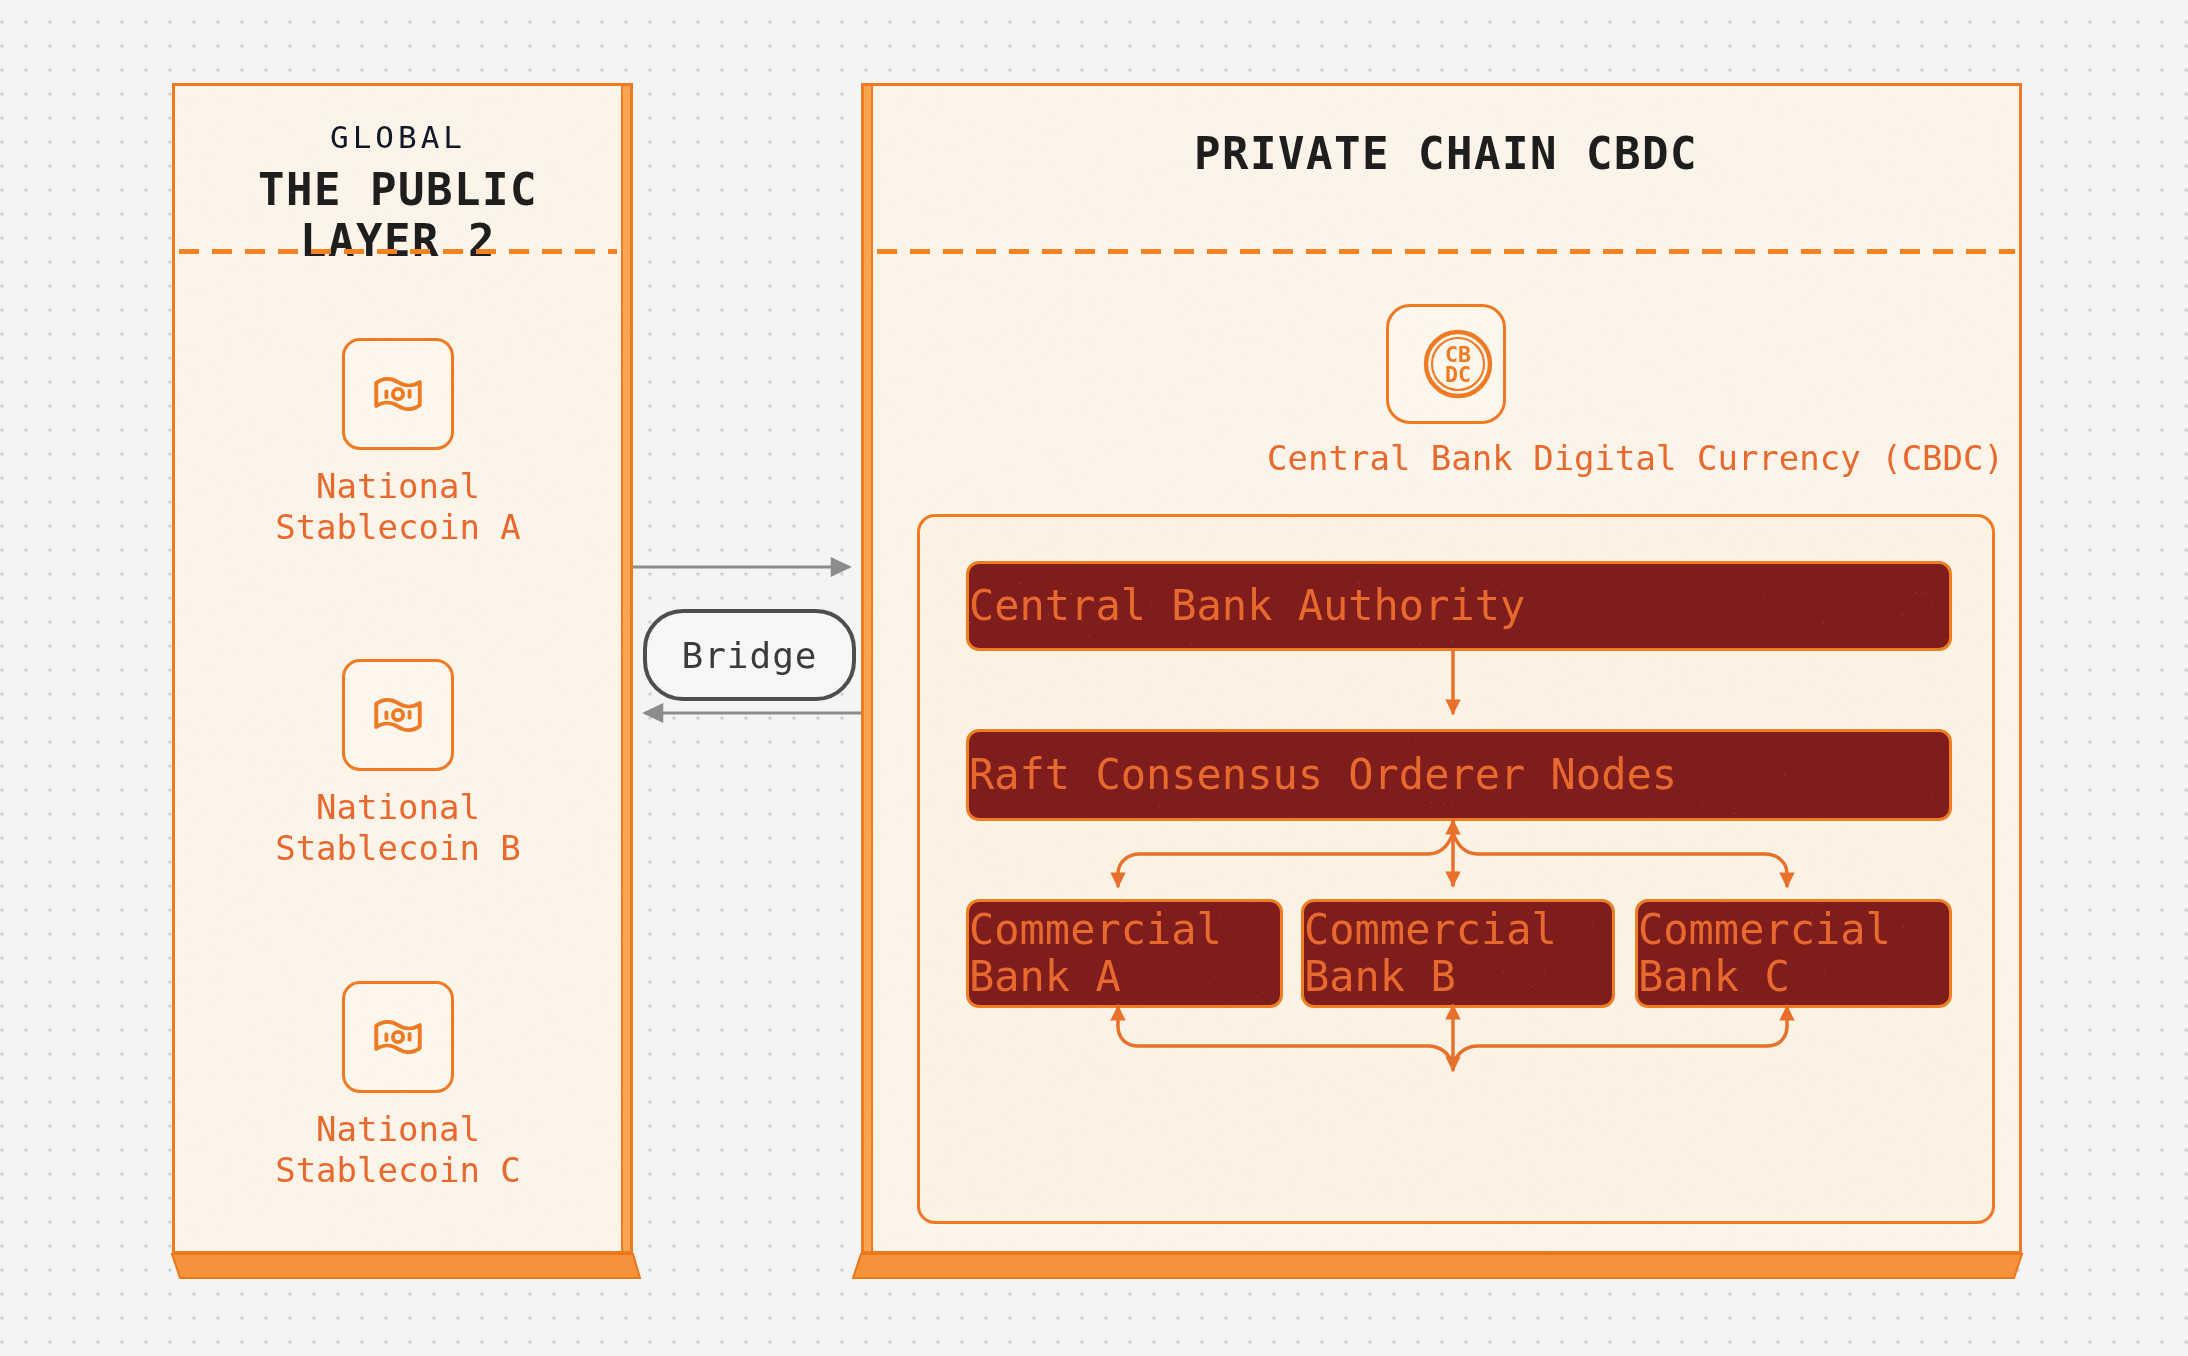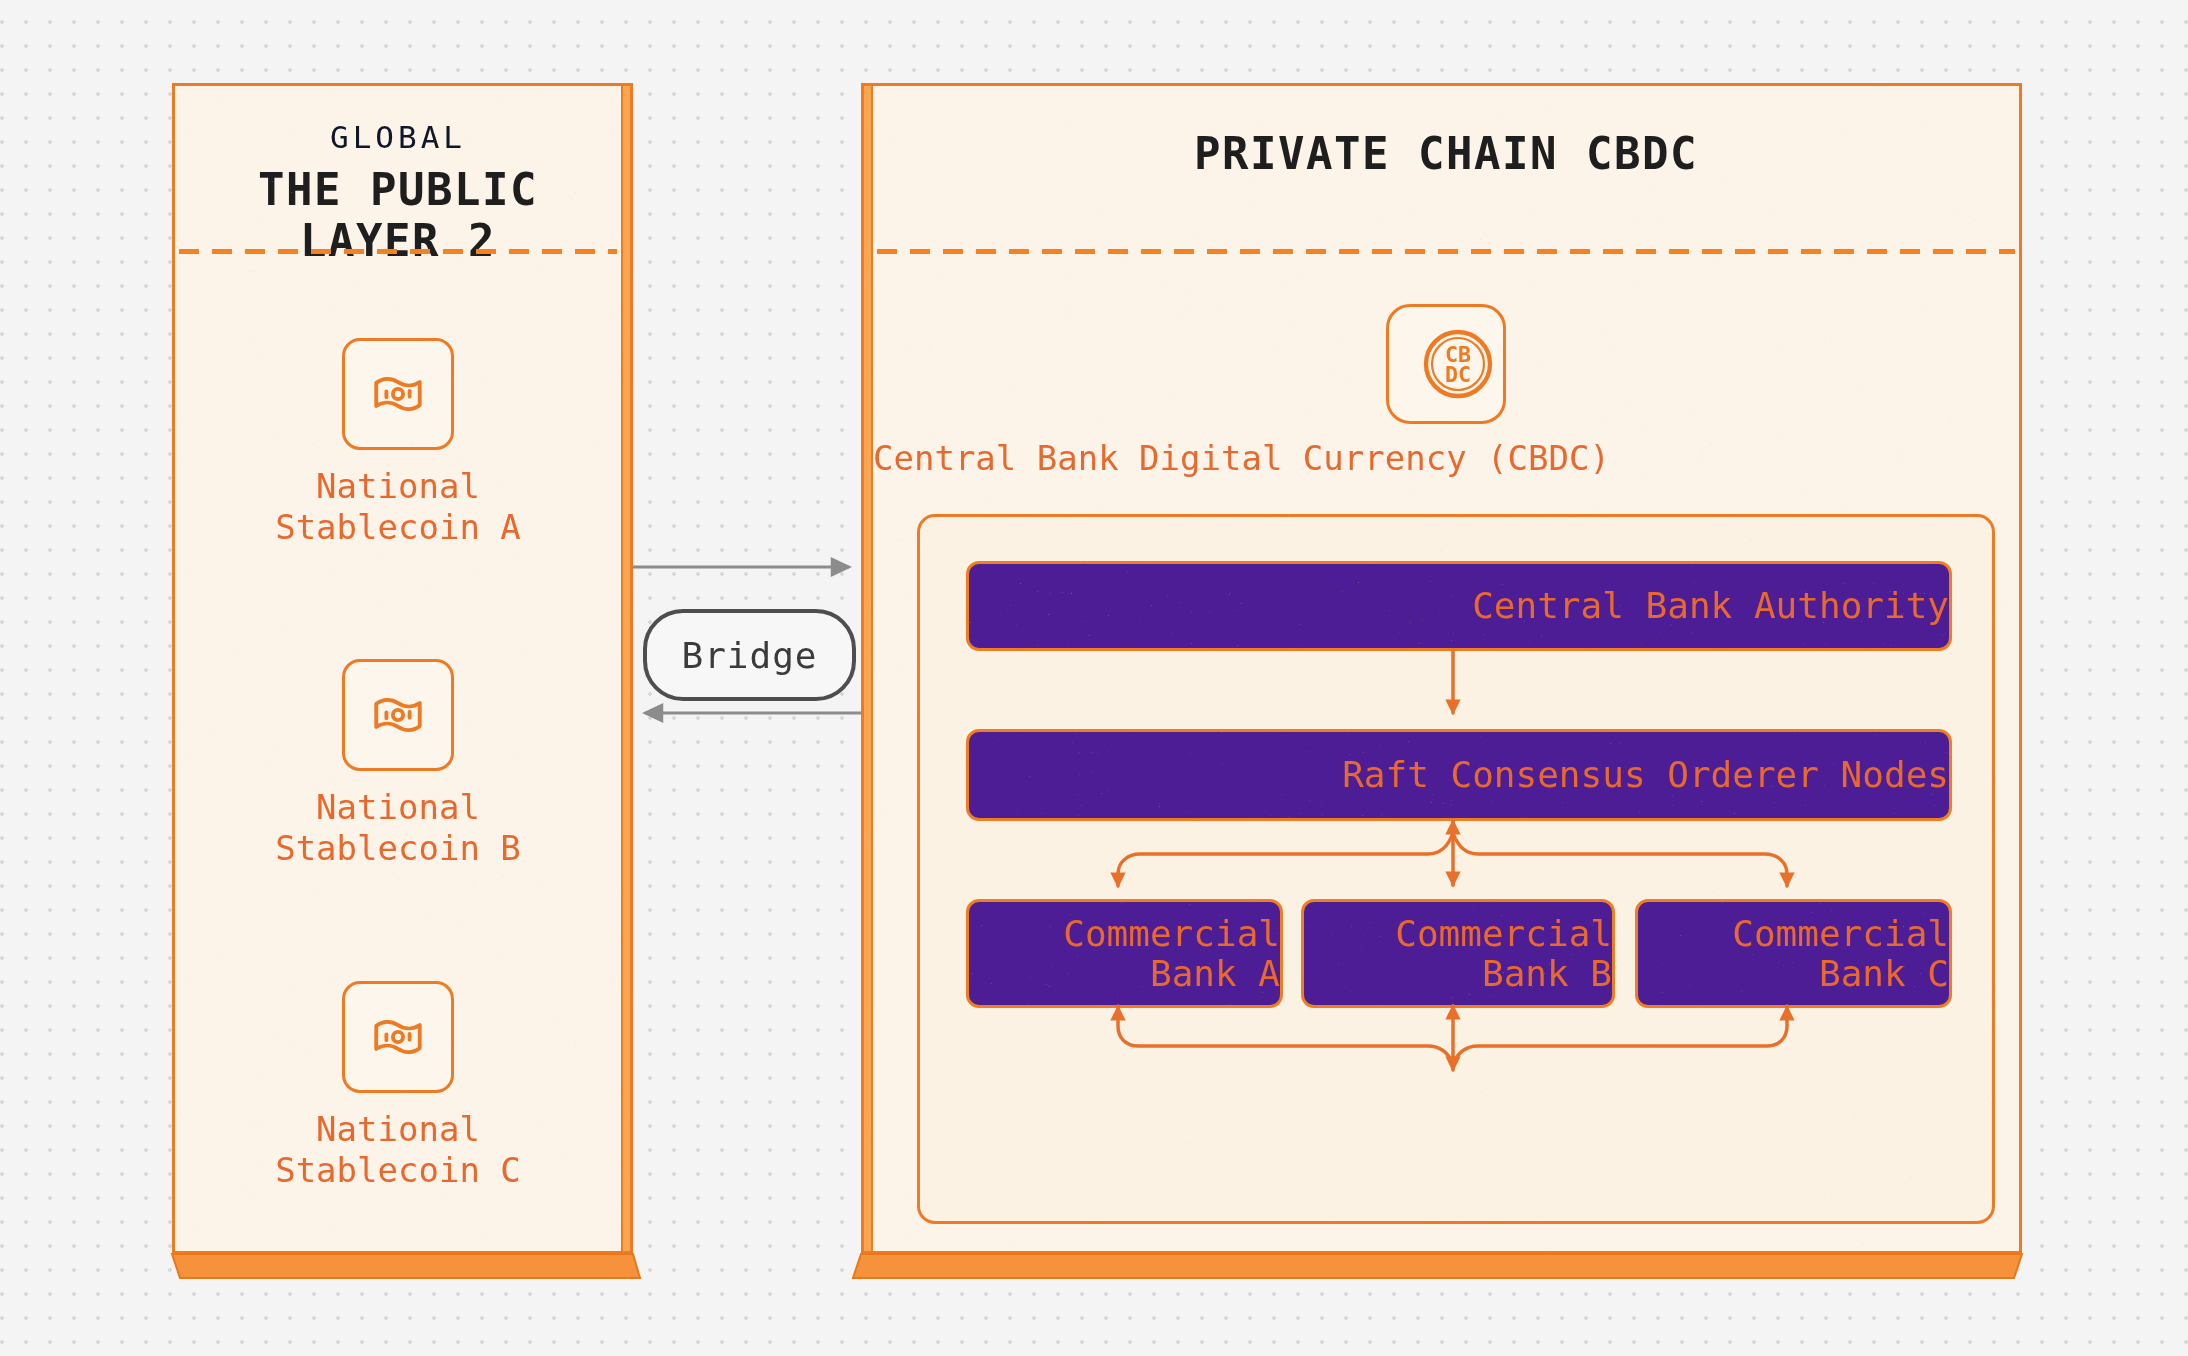--- a/index.html
+++ b/index.html
@@ -34,28 +34,28 @@
   .icon-box{
     width:112px;height:112px;box-sizing:border-box;border:3px solid #ee7a23;border-radius:18px;
     background:#fdf6ec;display:flex;align-items:center;justify-content:center;
   }
   .coin-label{margin-top:16px;font-size:34px;line-height:1.22;color:#e8692e;text-align:center;}
   .cbdc-box{
     position:absolute;top:218px;left:calc(50% + 4px);transform:translateX(-50%);
     width:120px;height:120px;box-sizing:border-box;border:3px solid #ee7a23;border-radius:24px;
     background:#fdf6ec;display:flex;align-items:center;justify-content:center;padding-left:24px;
   }
-  .cbdc-caption{position:absolute;top:352px;left:9px;right:15px;text-align:left;font-size:34px;color:#e8692e;}
+  .cbdc-caption{position:absolute;top:352px;left:9px;right:15px;text-align:right;font-size:34px;color:#e8692e;}
   .tree{
     position:absolute;left:53px;top:428px;width:1078px;height:710px;box-sizing:border-box;
     border:3px solid #ee7a23;border-radius:18px;background:#fbf2e4;
   }
   .node{
-    position:absolute;box-sizing:border-box;background:#4c1d95;border:3px solid #ef7d22;border-radius:13px;
-    color:#e8692e;font-size:36px;display:flex;flex-direction:column;align-items:flex-end;justify-content:center;
+    position:absolute;box-sizing:border-box;background:#7f1d1d;border:3px solid #ef7d22;border-radius:13px;
+    color:#e8692e;font-size:42px;display:flex;flex-direction:column;align-items:flex-start;justify-content:center;
     text-align:center;line-height:1.1;
   }
   .node-authority{left:46px;top:44px;width:986px;height:90px;}
   .node-orderer{left:46px;top:212px;width:986px;height:92px;}
   .node-bank-a{left:46px;top:382px;width:317px;height:109px;}
   .node-bank-b{left:381px;top:382px;width:314px;height:109px;}
   .node-bank-c{left:715px;top:382px;width:317px;height:109px;}
   .node-infra{left:46px;top:566px;width:986px;height:98px;}
   .bridge-pill{
     position:absolute;left:643px;top:609px;width:213px;height:92px;box-sizing:border-box;

